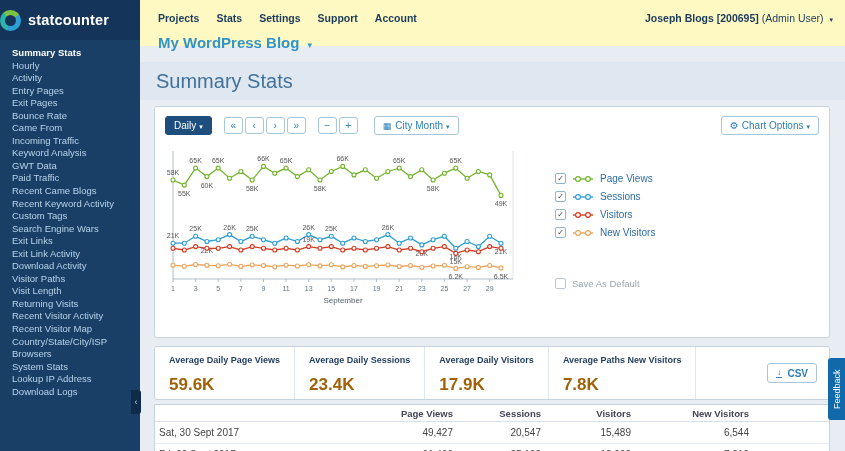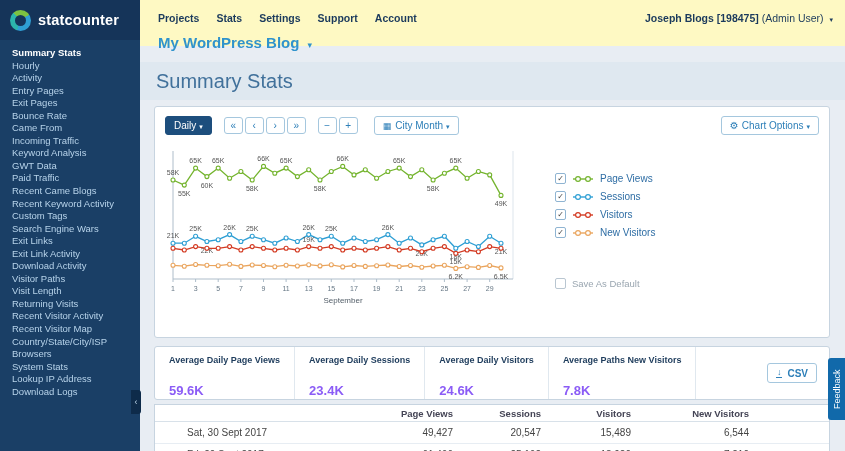--- a/index.html
+++ b/index.html
@@ -1,21 +1,21 @@
 <!DOCTYPE html>
 <html><head>
 <meta charset="utf-8">
 <style>
   *{margin:0;padding:0;box-sizing:border-box}
   html,body{width:845px;height:451px;overflow:hidden;background:#e8edf3;
     font-family:"Liberation Sans","DejaVu Sans",sans-serif;position:relative}
 
   
   .sidebar{position:absolute;left:0;top:0;width:140px;height:451px;background:#1a3f66;z-index:3}
-  .logo{height:40px;display:flex;align-items:center;gap:7px;padding-left:10px;background:#153459;cursor:pointer}
+  .logo{height:40px;display:flex;align-items:center;gap:7px;background:#153459;cursor:pointer}
   .logo-icon{width:21px;height:21px;border-radius:50%;flex:0 0 21px;position:relative;
     background:conic-gradient(from 200deg,#2cb5ac 0 32%,#7cc142 32% 60%,#2f9fd4 60% 100%)}
   .logo-icon::after{content:"";position:absolute;inset:5px;border-radius:50%;background:#153459}
   .logo-text{color:#fff;font-size:14.5px;font-weight:bold;letter-spacing:.2px}
   .menu{padding:7px 0 0 12px}
   .side-item{color:#b7d3ea;font-size:9.5px;line-height:12.55px;cursor:pointer;white-space:nowrap}
   .side-item.active{color:#fff;font-weight:bold}
   .collapse-tab{position:absolute;left:131px;top:390px;width:10px;height:24px;background:#0e2b4a;
     color:#bcd4e8;font-size:9px;display:flex;align-items:center;justify-content:center;
     border-radius:0 3px 3px 0;cursor:pointer}
@@ -58,33 +58,33 @@
     display:inline-flex;align-items:center;justify-content:center;border-radius:2px;cursor:pointer;flex:0 0 11px}
   .cb.unchecked{color:transparent;border-color:#b9c6d1}
   .legend-label{font-size:10px;color:#2e6da4}
   .save-default{display:flex;align-items:center;gap:6px;margin-top:40px;font-size:9.5px;color:#9aa6b0;cursor:pointer}
 
   
   .cards-panel{position:absolute;left:14px;top:346px;width:676px;height:54px;background:#fff;
     border:1px solid #c7d4e0;border-radius:3px;display:flex;align-items:stretch}
   .cards-list{display:flex}
   .card{padding:8px 14px 0 14px;border-right:1px solid #e0e8ef}
-  .card-label{font-size:9px;font-weight:bold;color:#1e3c5c;margin-bottom:18px;white-space:nowrap}
-  .card-value{font-size:13px;font-weight:bold;color:#8b5cf6}
+  .card-label{font-size:9px;font-weight:bold;color:#1e3c5c;margin-bottom:10px;white-space:nowrap}
+  .card-value{font-size:17px;font-weight:bold;color:#a16207}
   .csv-btn{margin-left:auto;align-self:center;margin-right:12px;display:flex;align-items:center;gap:5px;font-weight:bold;height:20px}
   .dl-icon{border-bottom:1.5px solid currentColor;font-size:9px;line-height:9px;padding:0 1px}
 
   
   .table-panel{position:absolute;left:14px;top:404px;width:676px;height:70px;background:#fff;
     border:1px solid #c7d4e0}
   .trow{display:grid;grid-template-columns:170px 128px 88px 90px 118px 82px;align-items:center}
   .trow.thead{height:17px;border-bottom:1px solid #d8e1e9}
   .trow:not(.thead){height:22px;border-bottom:1px solid #e7edf3}
   .td{font-size:10px;color:#444}
-  .td.date{padding-left:32px;white-space:nowrap}
+  .td.date{padding-left:4px;white-space:nowrap}
   .td.num{text-align:right}
   .td.th{font-size:9.5px;font-weight:bold;color:#445}
 
   .feedback{position:absolute;right:0;top:358px;width:17px;height:62px;background:#1169aa;color:#fff;
     font-size:9px;writing-mode:vertical-rl;transform:rotate(180deg);display:flex;align-items:center;
     justify-content:center;border-radius:0 3px 3px 0;cursor:pointer;z-index:5}
 </style>
 </head>
 <body>
 
@@ -129,21 +129,21 @@
 <div class="main">
   <header class="topbar">
     <nav class="topnav" id="topnav">
         <span class="topnav-item">Projects</span>
         <span class="topnav-item">Stats</span>
         <span class="topnav-item">Settings</span>
         <span class="topnav-item">Support</span>
         <span class="topnav-item">Account</span>
       </nav>
     <div class="user">
-      <span class="user-name">Joseph Blogs [198475]</span>
+      <span class="user-name">Joseph Blogs [200695]</span>
       <span class="user-role">(Admin User)</span>
       <span class="caret">▾</span>
     </div>
     <div class="project">
       <span>My WordPress Blog</span>
       <span class="caret">▾</span>
     </div>
   </header>
 
   <div class="title-strip">
@@ -414,21 +414,21 @@
   <div class="card">
     <div class="card-label">Average Daily Page Views</div>
     <div class="card-value">59.6K</div>
   </div>
   <div class="card">
     <div class="card-label">Average Daily Sessions</div>
     <div class="card-value">23.4K</div>
   </div>
   <div class="card">
     <div class="card-label">Average Daily Visitors</div>
-    <div class="card-value">24.6K</div>
+    <div class="card-value">17.9K</div>
   </div>
   <div class="card">
     <div class="card-label">Average Paths New Visitors</div>
     <div class="card-value">7.8K</div>
   </div>
       </div>
     <button class="btn btn-light csv-btn">
       <span class="dl-icon">↓</span>
       <span>CSV</span>
     </button>

